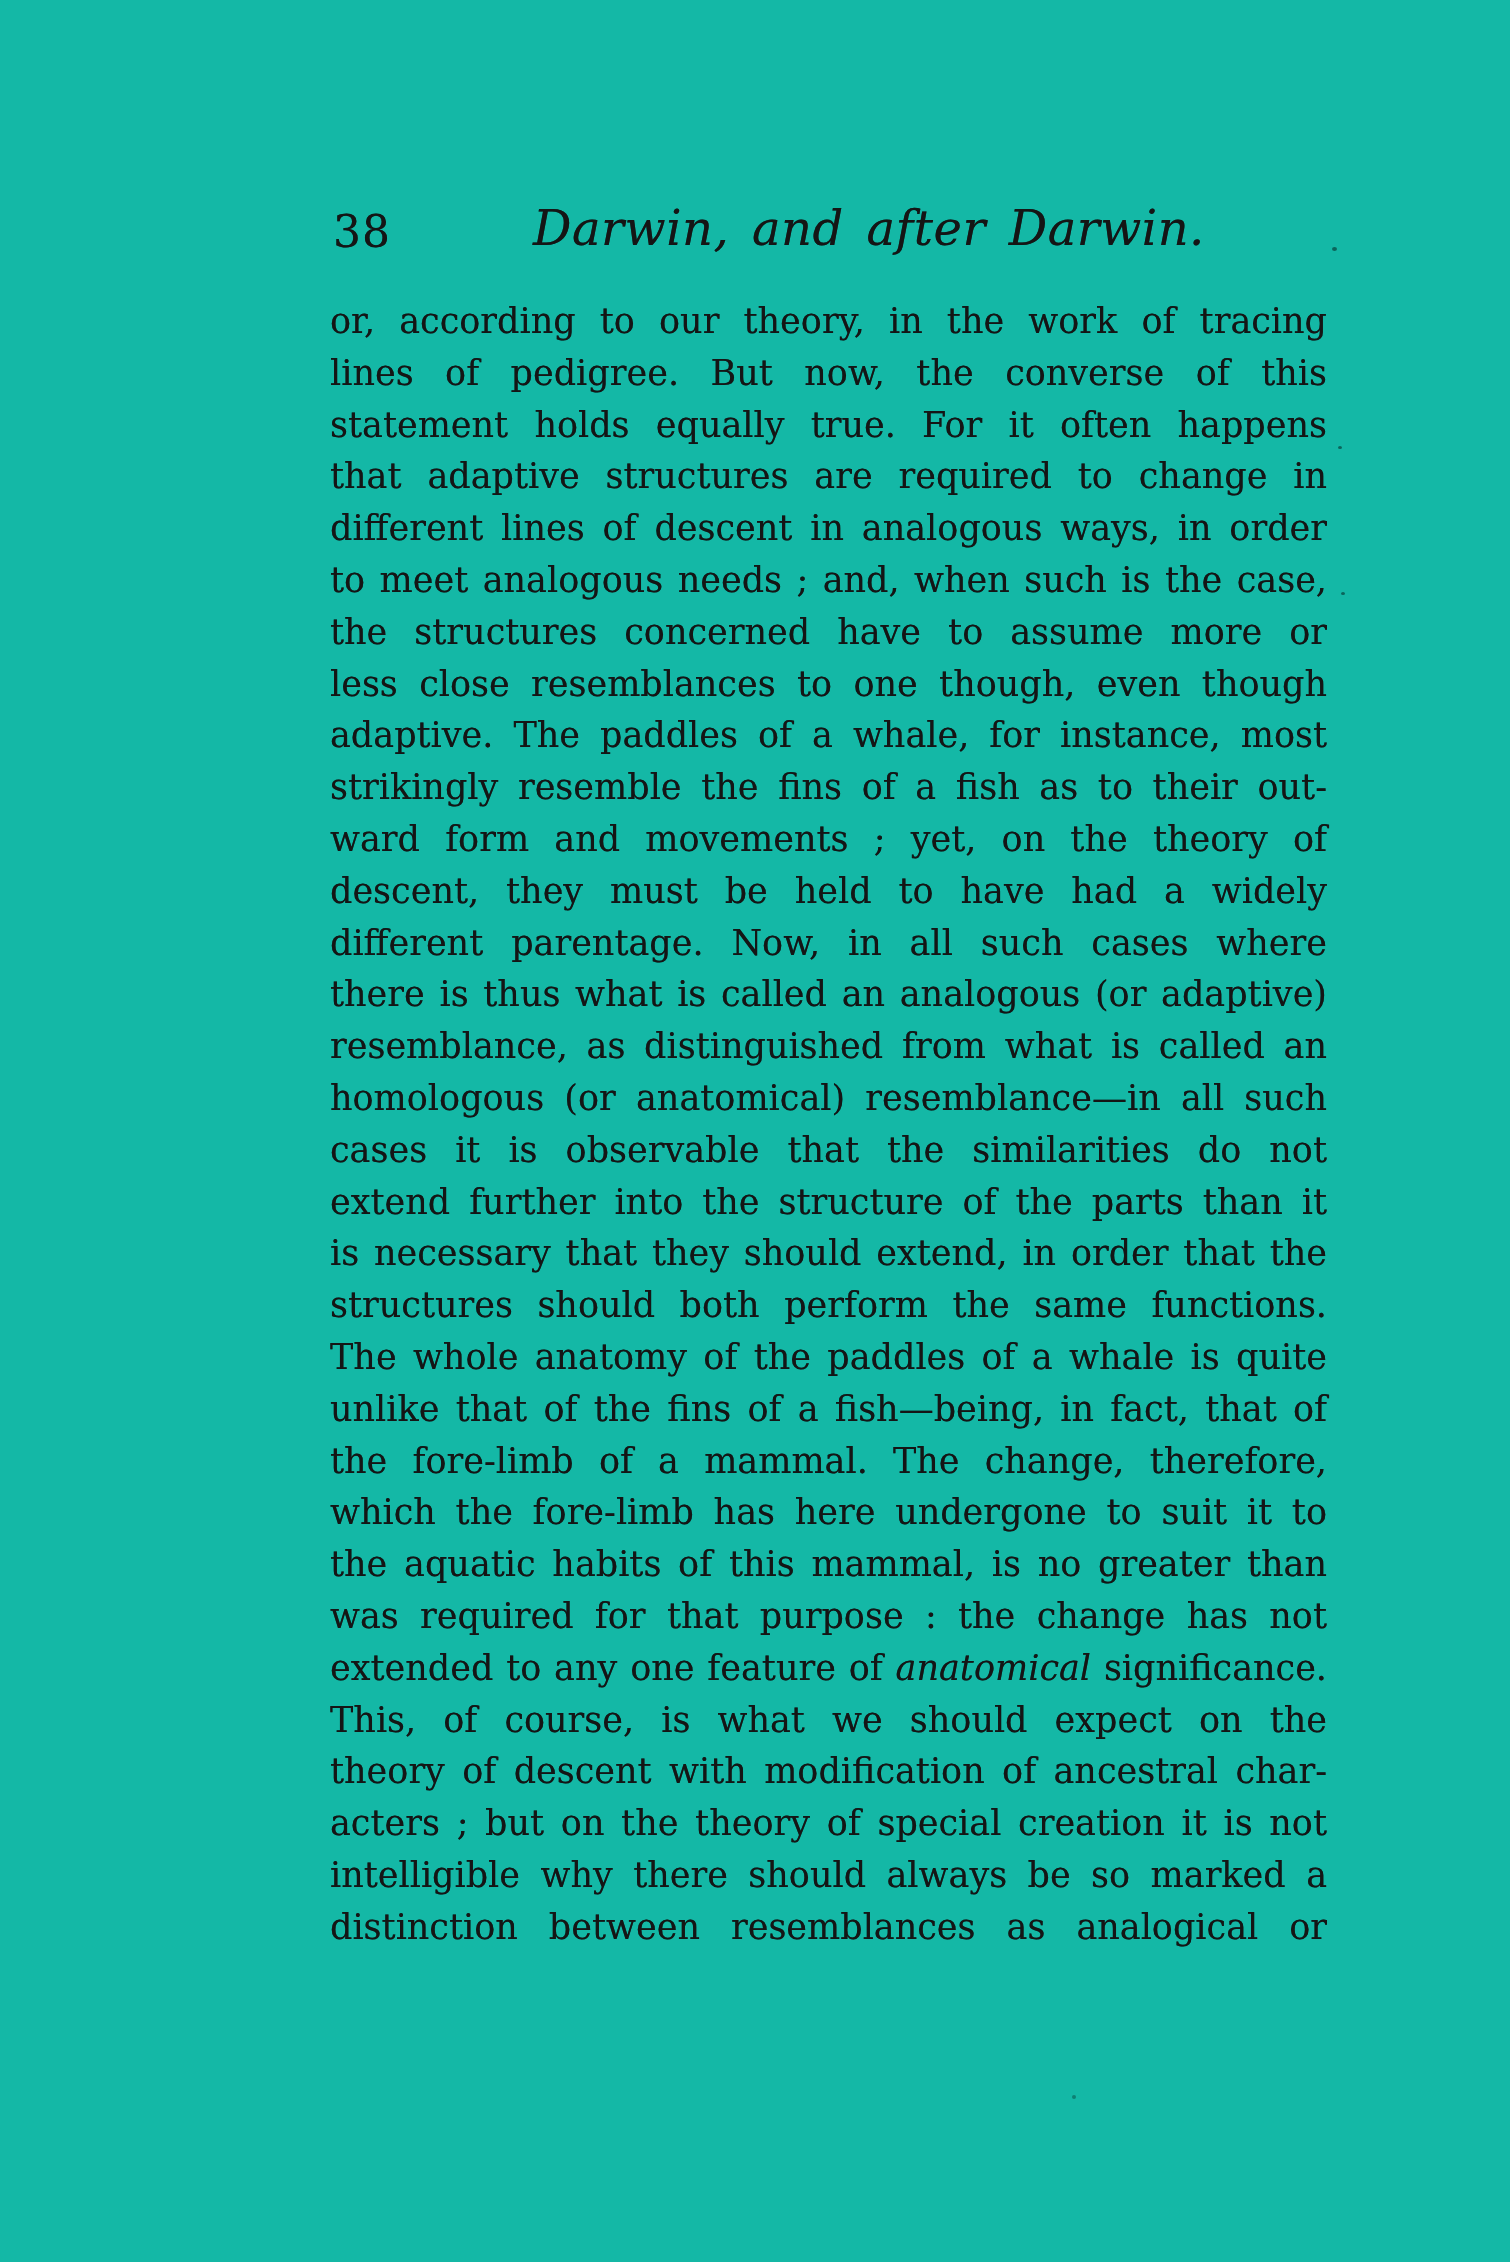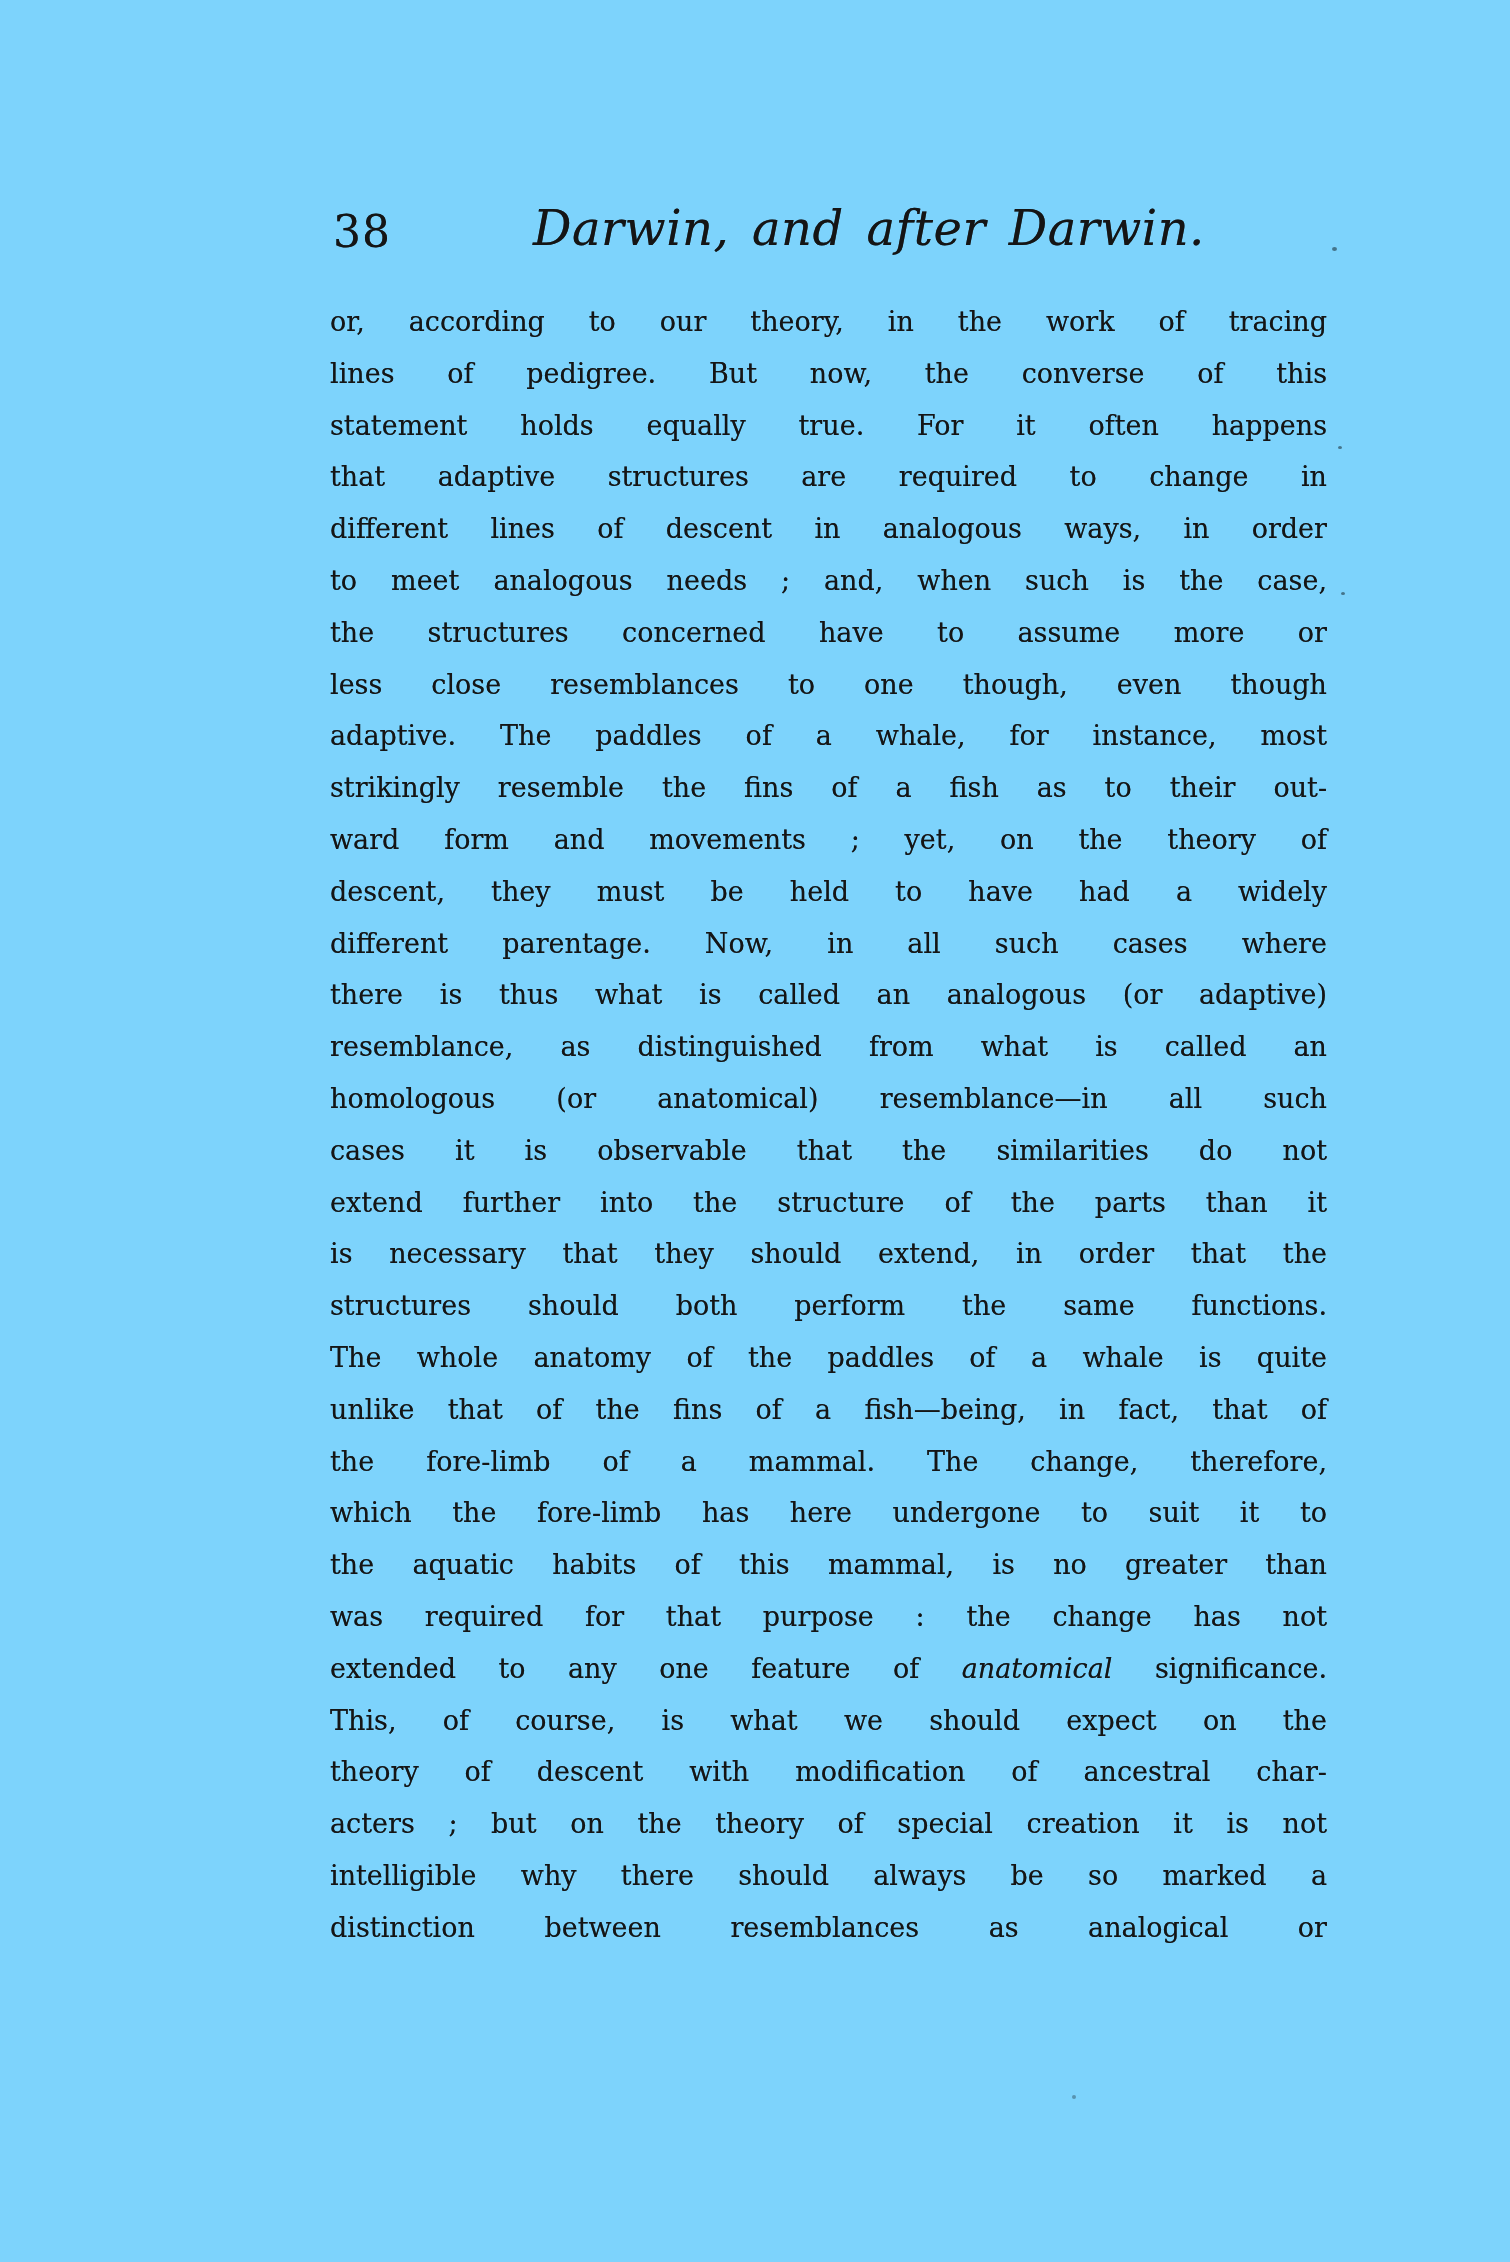--- a/index.html
+++ b/index.html
@@ -4,21 +4,21 @@
 <style>
   html, body {
     margin: 0;
     padding: 0;
     background: #ffffff;
   }
   .page {
     position: relative;
     width: 1510px;
     height: 2262px;
-    background: #7dd3fc;
+    background: #14b8a6;
     font-family: "DejaVu Serif", serif;
     color: #151515;
     overflow: hidden;
   }
   
   .running-head {
     position: absolute;
     top: 200px;
     left: 330px;
     width: 997px;
@@ -46,21 +46,21 @@
     text-shadow: 0 0 0.5px rgba(0,0,0,0.6);
   }
   
   .body-text {
     position: absolute;
     left: 330px;
     top: 296px;
     width: 997px;
   }
   .line {
-    font-size: 27px;
+    font-size: 35px;
     line-height: 51.8px;
     word-spacing: -4px;
     text-align: justify;
     text-align-last: justify;
     -moz-text-align-last: justify;
     text-shadow: 0 0 0.5px rgba(0,0,0,0.55);
   }
   .line i {
     font-style: italic;
     margin-top: 40px;

